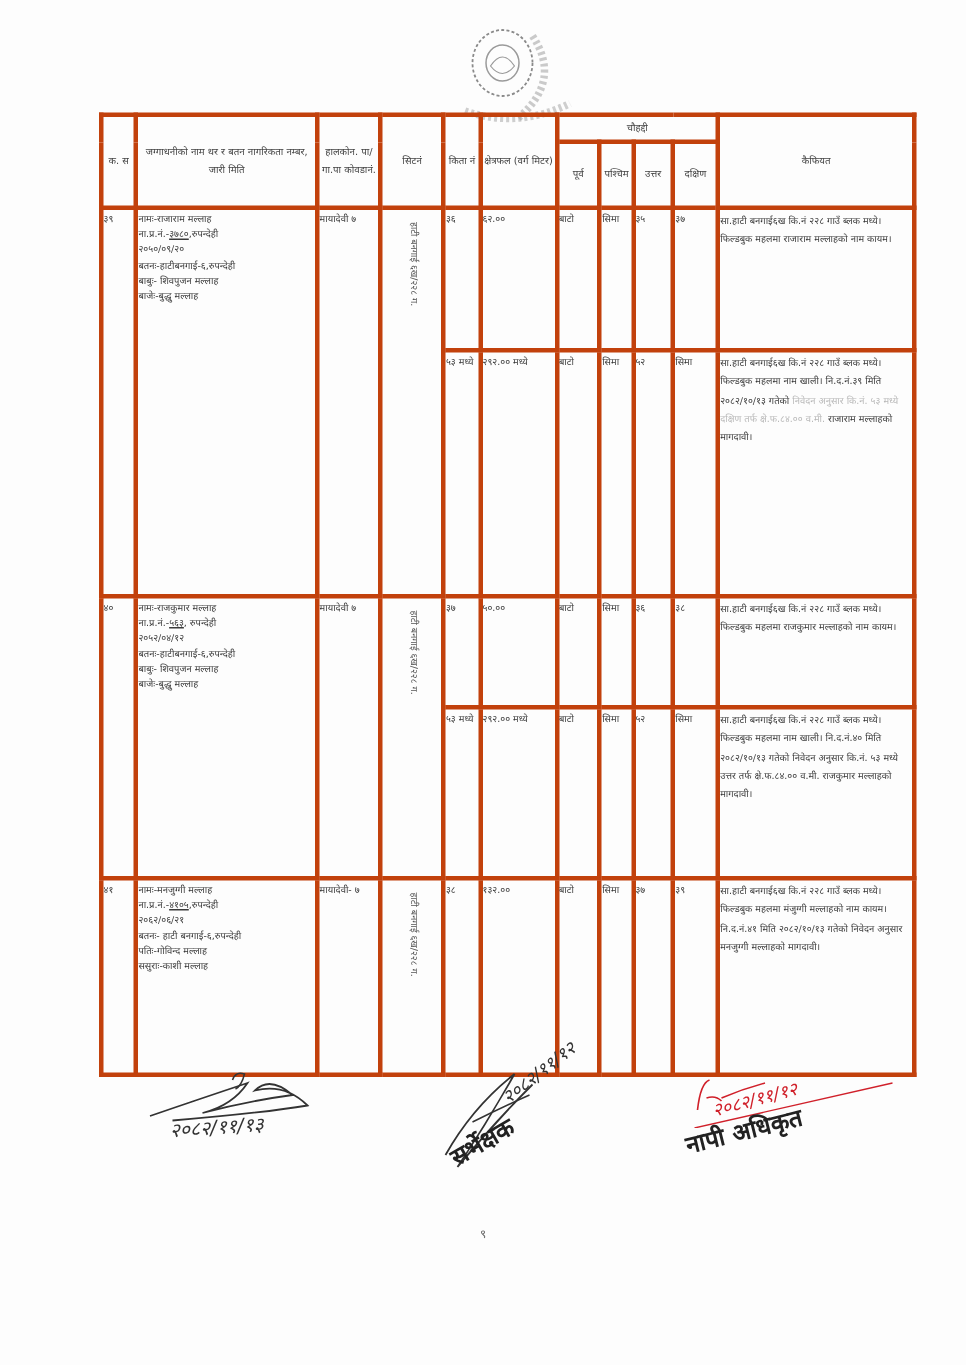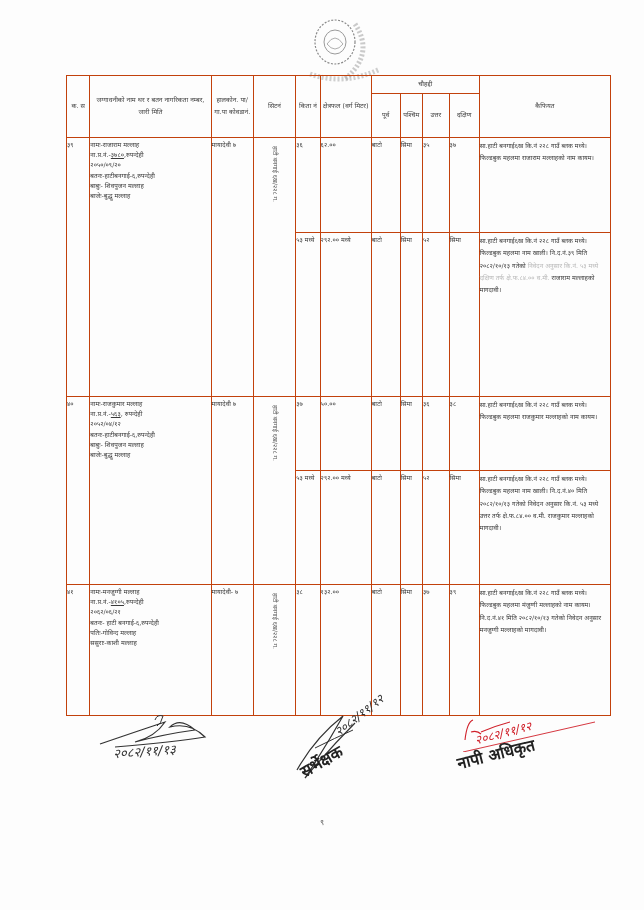--- a/index.html
+++ b/index.html
@@ -6,21 +6,21 @@
   body { width: 644px; height: 910px; position: relative; overflow: hidden;
          font-family: "DejaVu Sans", sans-serif; color: #3a3a3a; }
   .page { position: absolute; left: 0; top: 0; width: 644px; height: 910px; background: #fdfdfd; }
 
   
   .stamp { position: absolute; left: 305px; top: 14px; width: 105px; height: 85px; }
 
   
   table.land { position: absolute; left: 66px; top: 75px; border-collapse: collapse;
                table-layout: fixed; width: 545px; font-size: 6.3px; line-height: 1.62; }
-  table.land td, table.land th { border: 1px solid #c2410c; vertical-align: top; padding: 2px 0; font-weight: normal; }
+  table.land td, table.land th { border: 3px solid #c2410c; vertical-align: top; padding: 2px 0; font-weight: normal; }
   table.land th { vertical-align: middle; text-align: center; font-size: 6.5px; line-height: 1.7; color: #444; }
   .c-sn   { width: 21px; }
   .c-own  { width: 109px; }
   .c-loc  { width: 38px; }
   .c-sheet{ width: 38px; }
   .c-kit  { width: 22px; }
   .c-area { width: 46px; }
   .c-e    { width: 26px; }
   .c-w    { width: 20px; }
   .c-n    { width: 24px; }

